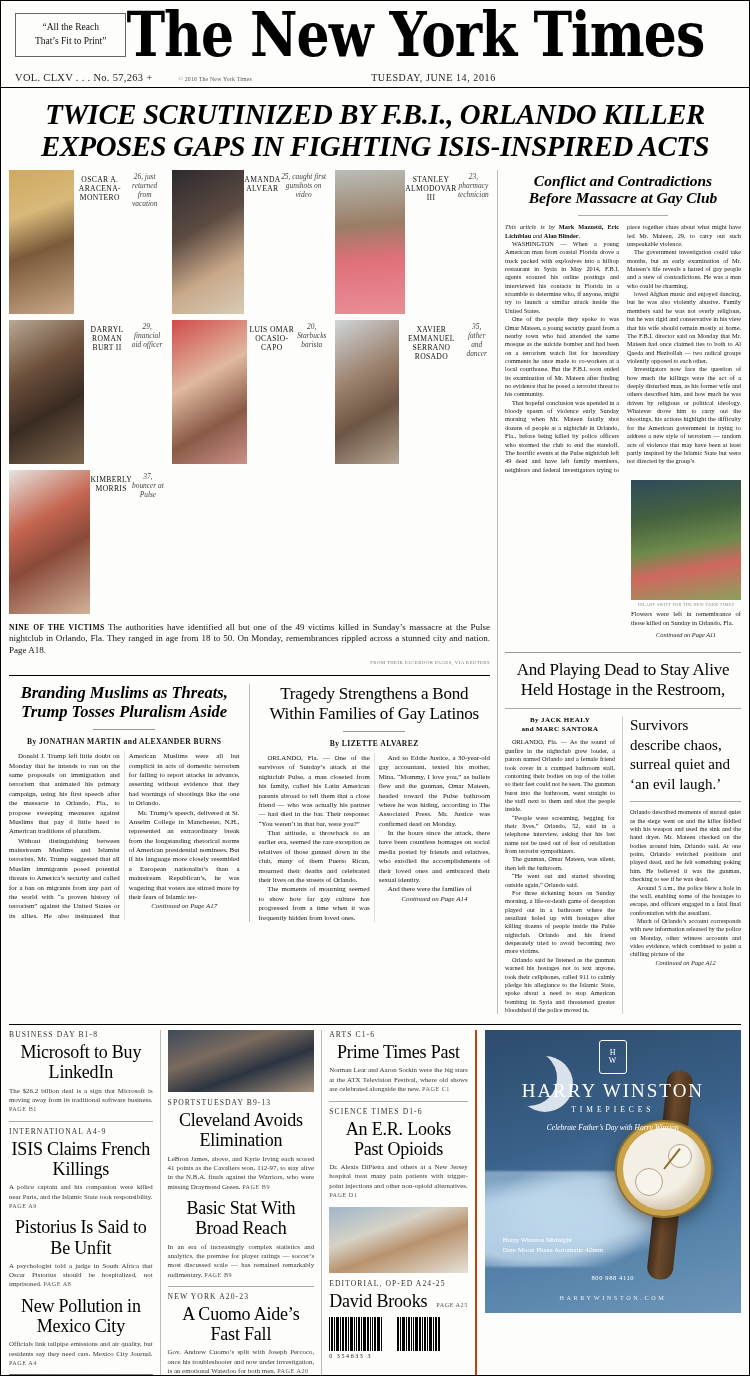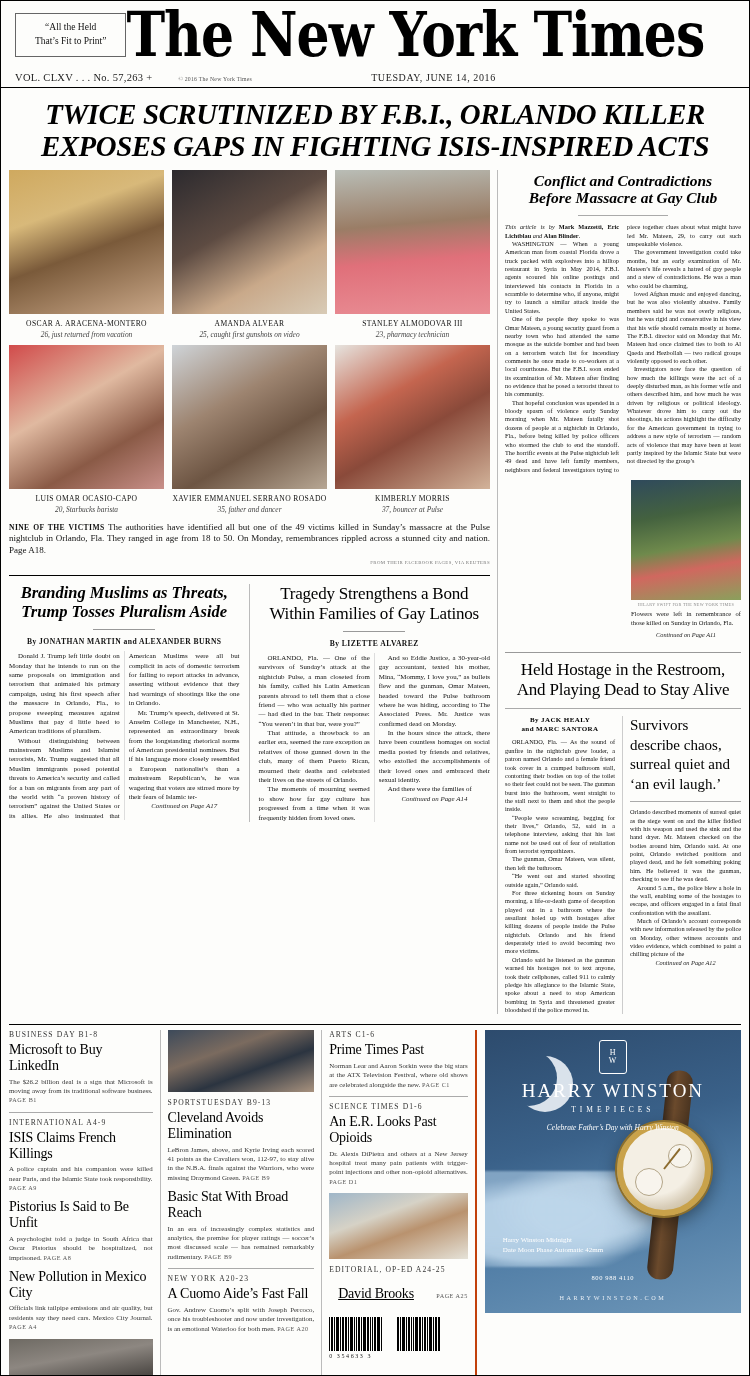--- a/index.html
+++ b/index.html
@@ -41,21 +41,21 @@
     transform:scaleX(0.96);
   }
 
   
   .body-wrap{display:flex;padding:0 8px;box-sizing:border-box;}
   .col-left{width:488px;box-sizing:border-box;padding-right:7px;}
   .col-right{width:246px;box-sizing:border-box;border-left:1px solid #bbb;padding-left:7px;}
 
   
   .victims{display:grid;grid-template-columns:repeat(3,1fr);gap:6px 8px;}
-  .vcell{display:flex;flex-direction:column;}
+  .vcell{display:flex;flex-direction:row;}
   .vphoto{width:100%;height:144px;background:#ccc;background-size:cover;background-position:center;}
   .vname{text-align:center;font-size:7.6px;letter-spacing:.35px;margin-top:5px;color:#111;}
   .vdesc{text-align:center;font-size:7.4px;font-style:italic;color:#444;margin-top:2px;}
 
   .victims-note{margin-top:8px;font-size:9px;line-height:1.32;color:#111;text-align:justify;}
   .victims-note b{font-size:7.6px;letter-spacing:.4px;}
   .credit-r{text-align:right;font-size:4.8px;color:#777;letter-spacing:.4px;margin-top:3px;}
 
   
   .two-stories{display:flex;margin-top:10px;border-top:1.4px solid #000;padding-top:8px;}
@@ -98,21 +98,21 @@
 
   
   .bottom{display:flex;border-top:1.6px solid #000;margin:10px 8px 0 8px;padding-top:5px;}
   .idx{box-sizing:border-box;}
   .idx.c1{width:152px;padding-right:7px;border-right:1px solid #bbb;}
   .idx.c2{width:162px;padding:0 7px;border-right:1px solid #bbb;}
   .idx.c3{width:155px;padding:0 7px;border-right:2px solid #c2410c;}
   .idx.c4{width:265px;padding-left:8px;}
   .sect{font-size:7.6px;letter-spacing:1.1px;color:#333;margin:0 0 3px 0;}
   .sect-rule{height:1px;background:#aaa;margin:6px 0 5px 0;}
-  .ihl{font-size:14px;line-height:1.12;color:#000;margin:0 0 3px 0;letter-spacing:-.2px;}
+  .ihl{font-size:18px;line-height:1.12;color:#000;margin:0 0 3px 0;letter-spacing:-.2px;text-align:center;}
   .idek{font-size:6.9px;line-height:1.36;color:#333;text-align:justify;margin:0 0 7px 0;}
   .pg{font-size:6.2px;letter-spacing:.5px;color:#555;}
   .idx-photo{width:100%;height:74px;background:#999;background-size:cover;margin:4px 0 6px 0;}
   .barcode{display:flex;align-items:flex-end;gap:14px;margin-top:6px;}
   .bc{height:34px;display:flex;align-items:flex-end;}
   .bc i{display:block;background:#000;height:34px;margin-right:1px;}
   .bcnum{font-size:6px;letter-spacing:1.6px;color:#222;margin-top:2px;}
 
   
   .ad{
@@ -148,21 +148,21 @@
   .ad-phone{position:absolute;left:0;right:0;bottom:32px;font-size:6.5px;letter-spacing:.6px;z-index:3;}
   .ad-url{position:absolute;left:0;right:0;bottom:12px;font-size:6.2px;letter-spacing:2.6px;z-index:3;color:#e7eef5;}
 </style>
 </head>
 <body>
 
 <div id="page">
 
   <div class="masthead">
     <div class="slogan">
-      <div>“All the Held</div>
+      <div>“All the Reach</div>
       <div>That’s Fit to Print”</div>
     </div>
     <div class="nameplate">The New York Times</div>
     <div class="masthead-spacer"></div>
   </div>
 
   <div class="folio">
     <span class="vol">VOL. CLXV . . . No. 57,263 +</span>
     <span class="copy">© 2016 The New York Times</span>
     <span class="date">TUESDAY, JUNE 14, 2016</span>
@@ -187,20 +187,25 @@
           <div class="vphoto" style="background:linear-gradient(150deg,#2c2a2e 0%,#5d4b42 40%,#c9a98a 70%,#d8cbb6 100%);"></div>
           <div class="vname">AMANDA ALVEAR</div>
           <div class="vdesc">25, caught first gunshots on video</div>
         </div>
         <div class="vcell">
           <div class="vphoto" style="background:linear-gradient(175deg,#b9bdb6 0%,#9a7d66 38%,#e0707a 62%,#e98e95 100%);"></div>
           <div class="vname">STANLEY ALMODOVAR III</div>
           <div class="vdesc">23, pharmacy technician</div>
         </div>
 
+        <div class="vcell">
+          <div class="vphoto" style="background:linear-gradient(150deg,#b9a894 0%,#6b4e3a 35%,#3a2b22 62%,#7f6850 100%);"></div>
+          <div class="vname">DARRYL ROMAN BURT II</div>
+          <div class="vdesc">29, financial aid officer</div>
+        </div>
 
         <div class="vcell">
           <div class="vphoto" style="background:linear-gradient(150deg,#d14b4b 0%,#e0b9a0 40%,#8a5a46 70%,#c9908a 100%);"></div>
           <div class="vname">LUIS OMAR OCASIO-CAPO</div>
           <div class="vdesc">20, Starbucks barista</div>
         </div>
         <div class="vcell">
           <div class="vphoto" style="background:linear-gradient(150deg,#cfd4d8 0%,#9d8470 38%,#6d5543 65%,#b7a794 100%);"></div>
           <div class="vname">XAVIER EMMANUEL SERRANO ROSADO</div>
           <div class="vdesc">35, father and dancer</div>
@@ -279,22 +284,22 @@
           <div class="photo-flowers" style="background:linear-gradient(170deg,#2f4a5c 0%,#44623f 30%,#6f8a4c 55%,#d0685f 72%,#8aa05c 100%);"></div>
           <div class="credit-tiny">HILARY SWIFT FOR THE NEW YORK TIMES</div>
           <div class="cap">Flowers were left in remembrance of those killed on Sunday in Orlando, Fla.</div>
           <p class="jump" style="font-size:6.3px;">Continued on Page A11</p>
         </div>
       </div>
 
       <div class="r-rule2"></div>
 
       <div class="r-hl2">
+        <div>And Playing Dead to Stay Alive</div>
         <div>Held Hostage in the Restroom,</div>
-        <div>And Playing Dead to Stay Alive</div>
       </div>
       <div class="r-rule" style="width:100%;margin-top:9px;"></div>
 
       <div class="sub-split">
         <div class="sub-left">
           <div class="byline2">
             <div>By JACK HEALY</div>
             <div>and MARC SANTORA</div>
           </div>
           <div class="onecol">
@@ -364,21 +369,21 @@
       <div class="idek"><span>Norman Lear and Aaron Sorkin were the big stars at the ATX Television Festival, where old shows are celebrated alongside the new.</span>
         <span class="pg">PAGE C1</span></div>
       <div class="sect-rule"></div>
       <div class="sect">SCIENCE TIMES D1-6</div>
       <div class="ihl">An E.R. Looks Past Opioids</div>
       <div class="idek"><span>Dr. Alexis DiPietra and others at a New Jersey hospital treat many pain patients with trigger-point injections and other non-opioid alternatives.</span>
         <span class="pg">PAGE D1</span></div>
       <div class="idx-photo" style="height:66px;background:linear-gradient(160deg,#9fb6c8 0%,#d6d2c6 35%,#b9926e 58%,#e5e2d8 100%);"></div>
       <div class="sect">EDITORIAL, OP-ED A24-25</div>
       <div style="display:flex;align-items:baseline;justify-content:space-between;">
-        <div class="ihl" style="margin:9px;text-decoration:underline;">David Brooks</div>
+        <div class="ihl" style="margin:0;">David Brooks</div>
         <div class="pg">PAGE A25</div>
       </div>
       <div class="barcode">
         <div class="bc">
           <i style="width:1px"></i>
             <i style="width:2px"></i>
             <i style="width:1px"></i>
             <i style="width:3px"></i>
           <i style="width:1px"></i>
             <i style="width:2px"></i>

